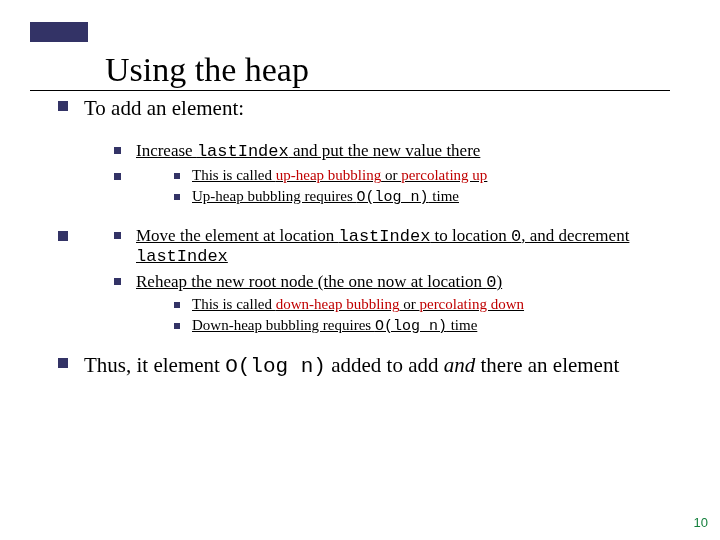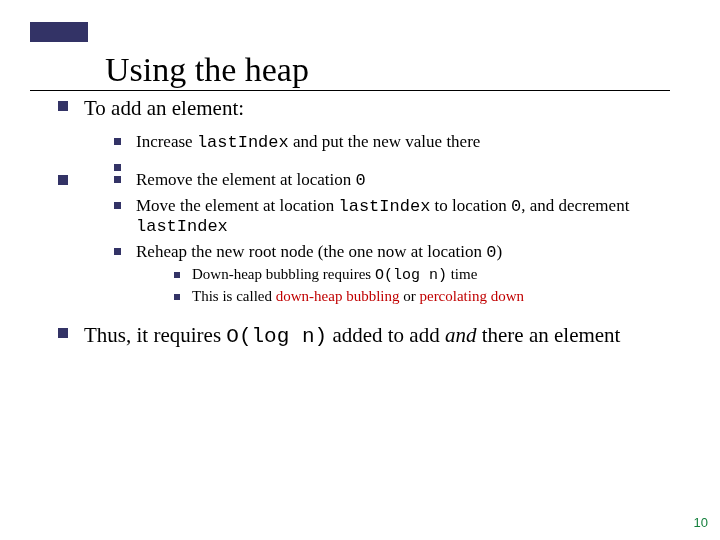--- a/index.html
+++ b/index.html
@@ -76,21 +76,21 @@
 
   .b3 { position: relative; padding-left: 20px; margin-top: 4px; margin-bottom: 2px; font-size: 15px; }
   .b3::before {
     content: "";
     position: absolute;
     left: 2px; top: 0.38em;
     width: 6px; height: 6px;
     background: #333366;
   }
 
-  .lvl2 { margin-left: 30px; margin-top: 11px; }
+  .lvl2 { margin-left: 30px; margin-top: 20px; text-decoration: underline; }
   .lvl3 { margin-left: 36px; margin-top: 2px; }
 
   .gap { margin-top: 18px; }
 
   .red { color: #c00000; }
   .mono { font-family: "Courier New", Courier, monospace; }
   em.it { }
 
   .pagenum {
     position: absolute;
@@ -116,49 +116,52 @@
     <ul>
 
       <li class="b1">
         <span class="lbl">To add an element:</span>
         <ul class="lvl2">
           <li class="b2">
             <span>Increase </span><span class="mono">lastIndex</span><span> and put the new value there</span>
           </li>
           <li class="b2">
             <ul class="lvl3">
+              <li class="b3">
+                <span>This is called </span><span class="red">up-heap bubbling</span><span> or </span><span class="red">percolating up</span>
+              </li>
+              <li class="b3">
+                <span>Up-heap bubbling requires </span><span class="mono">O(log n)</span><span> time</span>
+              </li>
             </ul>
           </li>
         </ul>
       </li>
 
       <li class="b1 gap">
         <ul class="lvl2">
           <li class="b2">
-            <span>Remove the element at location </span><span class="mono">0</span>
-          </li>
-          <li class="b2">
             <span>Move the element at location </span><span class="mono">lastIndex</span><span> to location </span><span class="mono">0</span><span>, and decrement </span><span class="mono">lastIndex</span>
           </li>
           <li class="b2">
             <span>Reheap the new root node (the one now at location </span><span class="mono">0</span><span>)</span>
             <ul class="lvl3">
               <li class="b3">
-                <span>Down-heap bubbling requires </span><span class="mono">O(log n)</span><span> time</span>
+                <span>This is called </span><span class="red">down-heap bubbling</span><span> or </span><span class="red">percolating down</span>
               </li>
               <li class="b3">
-                <span>This is called </span><span class="red">down-heap bubbling</span><span> or </span><span class="red">percolating down</span>
+                <span>Down-heap bubbling requires </span><span class="mono">O(log n)</span><span> time</span>
               </li>
             </ul>
           </li>
         </ul>
       </li>
 
       <li class="b1 gap">
         <span class="lbl">
-          <span>Thus, it requires </span><span class="mono">O(log n)</span><span> added to add </span><em class="it">and </em><span>there an element</span>
+          <span>Thus, it element </span><span class="mono">O(log n)</span><span> added to add </span><em class="it">and </em><span>there an element</span>
         </span>
       </li>
     </ul>
   </div>
 
   <div class="pagenum">10</div>
 </div>
 
 </body></html>

